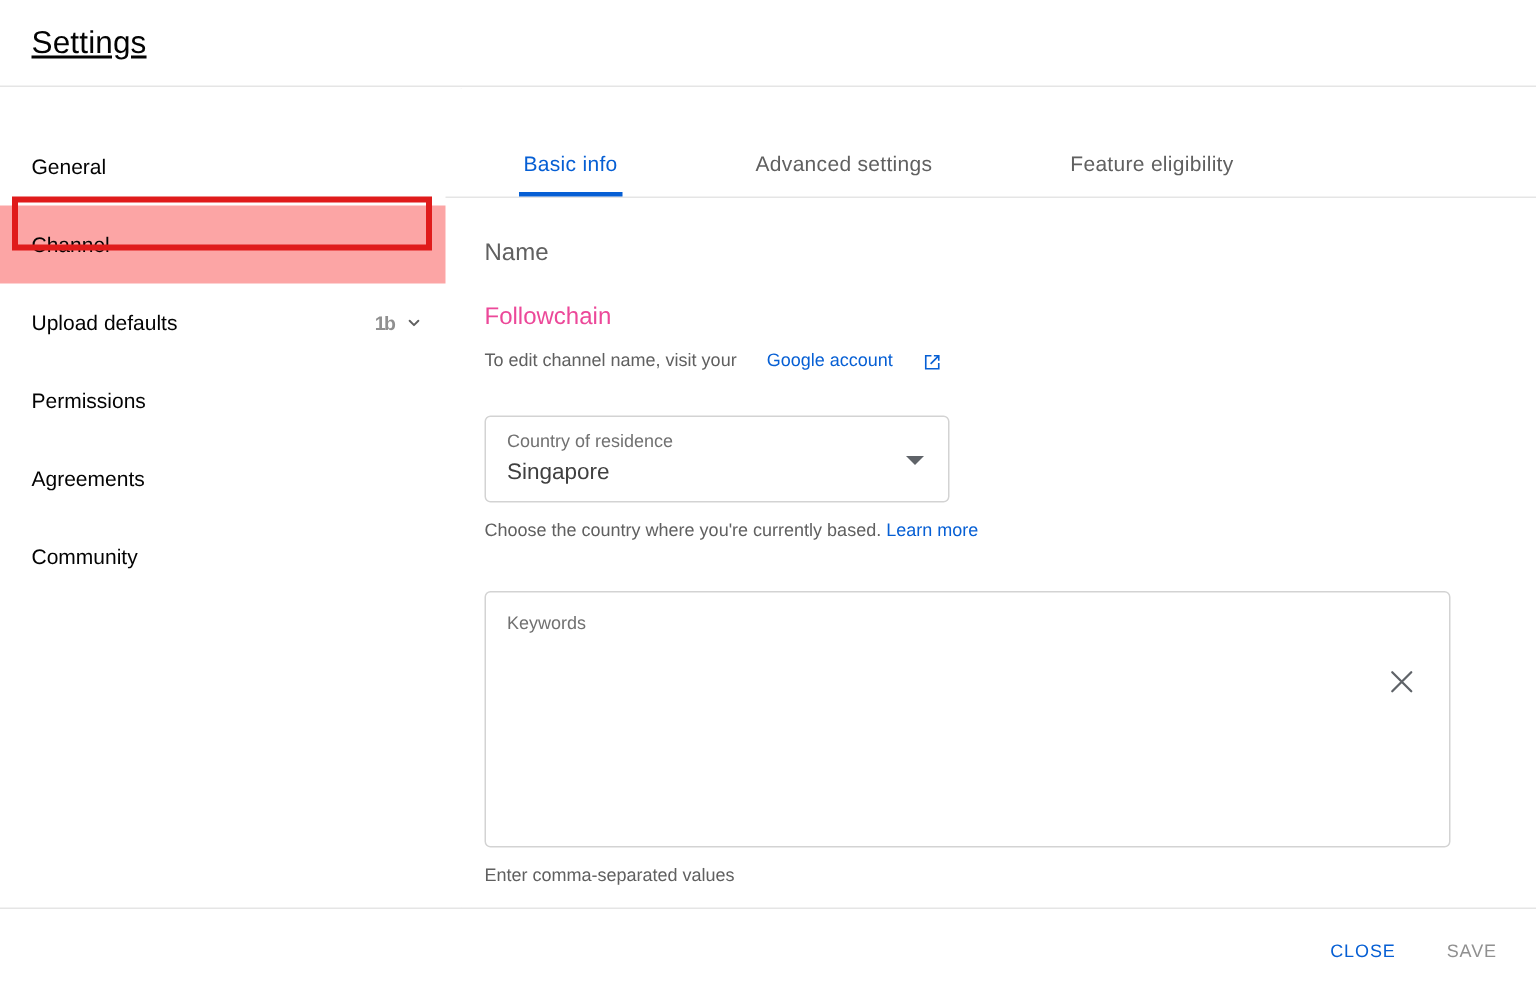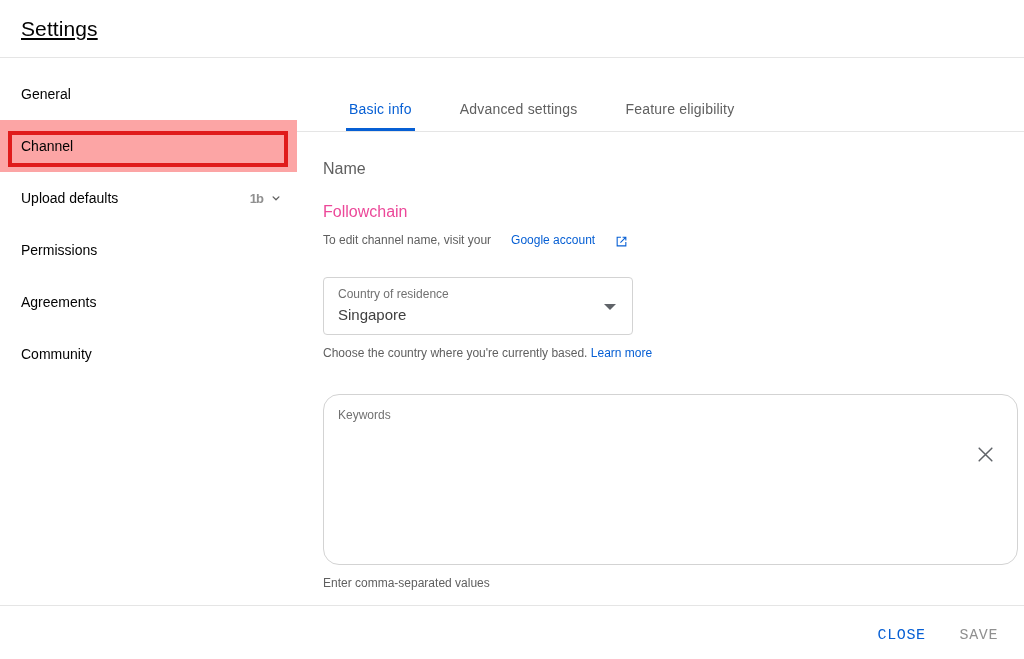--- a/index.html
+++ b/index.html
@@ -41,21 +41,21 @@
   
   .sidebar {
     position: absolute;
     left: 0;
     top: 59px;
     width: 308px;
     height: 546px;
     box-sizing: border-box;
     border-right: 1px solid #e5e5e5;
     background: #ffffff;
-    padding-top: 9px;
+    padding-top: 26px;
   }
   .side-item {
     position: relative;
     height: 52px;
     display: flex;
     align-items: center;
     padding: 0 24px 0 21px;
     box-sizing: border-box;
     font-size: 14px;
     color: #030303;
@@ -114,20 +114,21 @@
   .tabs {
     position: absolute;
     left: 0; top: 0;
     width: 727px;
     height: 73px;
     box-sizing: border-box;
     border-bottom: 1px solid #e5e5e5;
     display: flex;
     align-items: flex-end;
     padding-left: 50px;
+    gap: 44px;
   }
   .tab {
     position: relative;
     font-size: 14px;
     color: #606060;
     padding: 0 2px 14px 2px;
     margin-right: 44px;
     cursor: pointer;
     white-space: nowrap;
     letter-spacing: 0.2px;
@@ -231,25 +232,25 @@
     font-size: 12px;
     color: #606060;
     line-height: 16px;
     margin-top: 10px;
   }
 
   
   .textarea-box {
     position: relative;
     margin-top: 33px;
-    width: 695px;
+    width: 644px;
     height: 171px;
     box-sizing: border-box;
     border: 1px solid #d3d3d3;
-    border-radius: 16px;
+    border-radius: 4px;
     background: #ffffff;
   }
   .textarea-label {
     position: absolute;
     left: 14px;
     top: 13px;
     font-size: 12px;
     color: #717171;
     line-height: 14px;
   }
@@ -290,28 +291,28 @@
   }
   .footer-actions {
     position: absolute;
     right: 14px;
     top: 13px;
     display: flex;
     align-items: center;
     gap: 10px;
   }
   .text-btn {
-    font-size: 15px;
+    font-size: 12px;
     font-weight: 500;
     letter-spacing: 0.6px;
     padding: 8px 12px;
     border-radius: 2px;
     background: transparent;
     border: none;
-    font-family: Liberation Mono, monospace;
+    font-family: Liberation Sans, sans-serif;
     cursor: pointer;
   }
   .text-btn.primary { color: #065fd4; }
   .text-btn.disabled { color: #909090; cursor: default; }
 </style>
 </head>
 <body>
 
 <div class="dialog-header">
   <div class="dialog-title">Settings</div>

